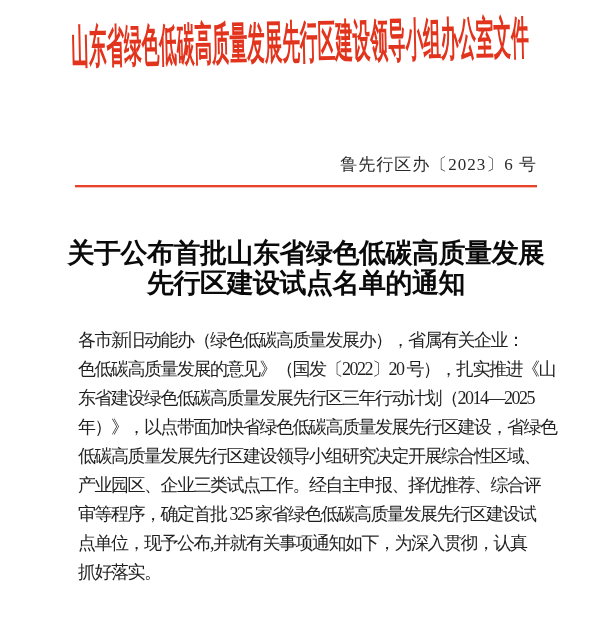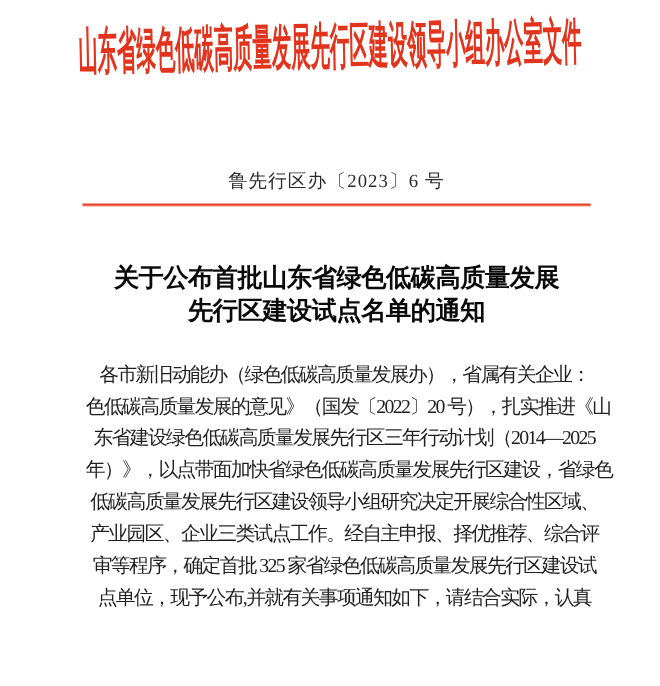--- a/index.html
+++ b/index.html
@@ -32,59 +32,59 @@
     white-space:nowrap;
     transform:rotate(-1.2deg) scale(0.80, 2.05);
     transform-origin:50% 50%;
     letter-spacing:0;
   }
   .doc-number{
     position:absolute;
     top:155px;
     left:75px;
     width:462px;
-    text-align:center;
+    text-align:right;
     font-size:17px;
     line-height:20px;
     color:#2b2b2b;
     letter-spacing:1px;
   }
   .divider{
     position:absolute;
     top:185px;
     left:75px;
     width:462px;
     height:2px;
     background:var(--divider-red,#e8432a);
     box-shadow:0 1px 0 rgba(232,67,42,0.35);
   }
   .notice-title{
     position:absolute;
     top:238px;
     left:45px;
     width:522px;
     text-align:center;
-    font-size:23px;
+    font-size:27px;
     line-height:30px;
     font-weight:bold;
     color:var(--title-color,#0a0a0a);
     letter-spacing:-0.5px;
     font-family:Liberation Serif, serif;
   }
   .body-text{
     position:absolute;
     top:326px;
     left:78px;
     width:470px;
     font-size:18px;
     line-height:29px;
     color:var(--text-color,#1f1f1f);
     letter-spacing:-1.5px;
   }
-  .body-line{white-space:nowrap;text-align:center;}
+  .body-line{white-space:nowrap;}
   .body-line.indent{text-indent:34px;}
 </style>
 </head>
 <body>
 
 <div class="page">
 
   <div class="masthead">山东省绿色低碳高质量发展先行区建设领导小组办公室文件</div>
 
   <div class="doc-number">鲁先行区办〔2023〕6 号</div>
@@ -97,16 +97,17 @@
   </div>
 
   <div class="body-text">
     <div class="body-line">各市新旧动能办（绿色低碳高质量发展办），省属有关企业：</div>
     <div class="body-line">色低碳高质量发展的意见》（国发〔2022〕20 号），扎实推进《山</div>
     <div class="body-line">东省建设绿色低碳高质量发展先行区三年行动计划（2014—2025</div>
     <div class="body-line">年）》，以点带面加快省绿色低碳高质量发展先行区建设，省绿色</div>
     <div class="body-line">低碳高质量发展先行区建设领导小组研究决定开展综合性区域、</div>
     <div class="body-line">产业园区、企业三类试点工作。经自主申报、择优推荐、综合评</div>
     <div class="body-line">审等程序，确定首批 325 家省绿色低碳高质量发展先行区建设试</div>
-    <div class="body-line">点单位，现予公布,并就有关事项通知如下，请结合实际，认真</div>
+    <div class="body-line">点单位，现予公布,并就有关事项通知如下，为深入贯彻，认真</div>
+    <div class="body-line">抓好落实。</div>
   </div>
 
 </div>
 
 </body></html>

